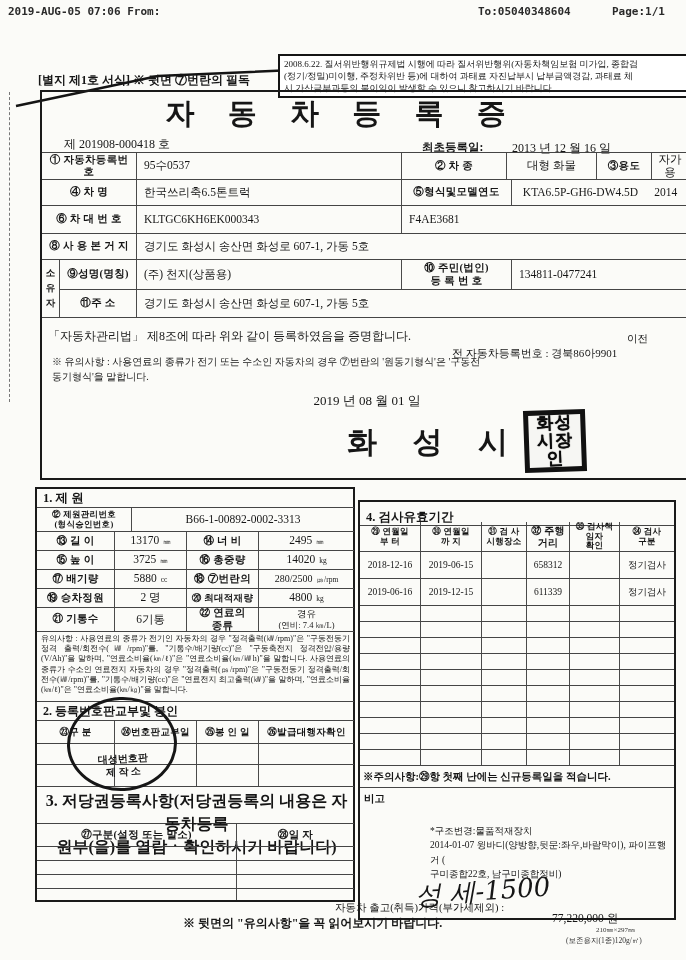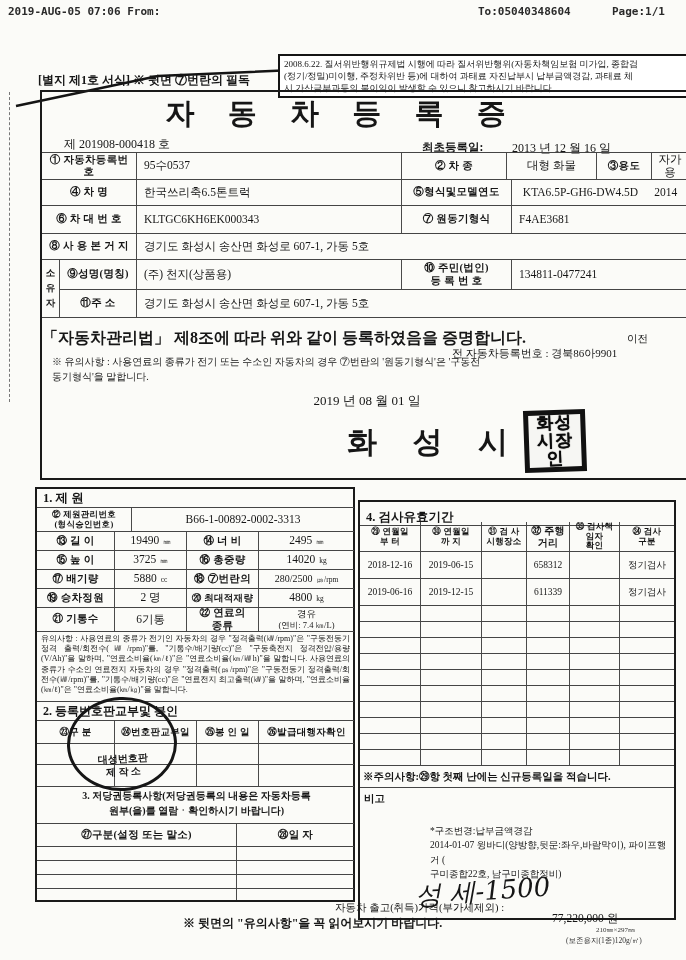--- a/index.html
+++ b/index.html
@@ -65,21 +65,20 @@
     <div class="c lbl" style="width:110px">⑤형식및모델연도</div>
     <div class="c val nr" style="width:176px;gap:16px">
       <span>KTA6.5P-GH6-DW4.5D</span>
       <span>2014</span>
     </div>
   </div>
 
   <div class="row" style="left:0;top:114px;width:646px;height:28px">
     <div class="c lbl" style="width:95px">⑥ 차 대 번 호</div>
     <div class="c val left" style="width:265px">KLTGC6KH6EK000343</div>
-    <div class="c lbl" style="width:110px">⑦  원동기형식</div>
     <div class="c val nr left" style="width:176px">F4AE3681</div>
   </div>
 
   <div class="row" style="left:0;top:142px;width:646px;height:26px">
     <div class="c lbl" style="width:95px">⑧  사 용 본 거 지</div>
     <div class="c val nr left" style="width:551px">경기도 화성시 송산면 화성로 607-1, 가동 5호</div>
   </div>
 
   <div class="abs pre" style="left:0;top:168px;width:18px;height:58px;border-right:1px solid #4a4a4a;border-bottom:1px solid #454545;font-size:9.5px;font-weight:bold;display:flex;align-items:center;justify-content:center;line-height:1.6">소
 유
@@ -91,21 +90,21 @@
     <div class="c lbl pre" style="width:110px">⑩  주민(법인)
 등 록 번 호</div>
     <div class="c val nr left" style="width:176px">134811-0477241</div>
   </div>
 
   <div class="row" style="left:18px;top:198px;width:628px;height:28px">
     <div class="c lbl" style="width:77px">⑪주      소</div>
     <div class="c val nr left" style="width:551px">경기도 화성시 송산면 화성로 607-1, 가동 5호</div>
   </div>
 
-  <div class="abs" style="left:0;top:236px;font-size:16px;font-weight:bold">「자동차관리법」 제8조에 따라 위와 같이 등록하였음을 증명합니다.</div>
+  <div class="abs" style="left:6px;top:236px;font-size:12px;font-weight:normal">「자동차관리법」 제8조에 따라 위와 같이 등록하였음을 증명합니다.</div>
   <div class="abs" style="left:585px;top:240px;font-size:10.5px">이전</div>
   <div class="abs" style="left:410px;top:254px;font-size:11px">전 자동차등록번호 : 경북86아9901</div>
   <div class="abs" style="left:10px;top:262px;width:430px;font-size:10px;line-height:1.5">※ 유의사항 : 사용연료의 종류가 전기 또는 수소인 자동차의 경우 ⑦번란의 '원동기형식'은 '구동전동기형식'을 말합니다.</div>
 
   <div class="abs" style="left:160px;top:300px;width:330px;text-align:center;font-size:13px">2019  년     08  월     01 일</div>
 
   <div class="abs" style="left:305px;top:330px;font-size:30px;font-weight:bold;letter-spacing:14px">화  성  시</div>
   <div class="abs seal" style="left:482px;top:318px;width:62px;height:62px;font-size:17px;line-height:1.05;letter-spacing:1px">
     <span class="pre">화성시장인</span>
   </div>
@@ -116,21 +115,21 @@
 
   <div class="row" style="left:0;top:19px;width:317px;height:24px">
     <div class="c lbl pre" style="width:95px;font-size:8.5px">⑫ 제원관리번호
 (형식승인번호)</div>
     <div class="c val nr" style="width:222px">B66-1-00892-0002-3313</div>
   </div>
 
   <div class="row" style="left:0;top:43px;width:317px;height:19px">
     <div class="c lbl" style="width:78px">⑬ 길  이</div>
     <div class="c val" style="width:72px">
-        <span>19490</span>
+        <span>13170</span>
         <span class="unit">㎜</span>
       </div>
     <div class="c lbl" style="width:72px">⑭ 너  비</div>
     <div class="c val nr" style="width:95px">
         <span>2495</span>
         <span class="unit">㎜</span>
       </div>
   </div>
   <div class="row" style="left:0;top:62px;width:317px;height:19px">
     <div class="c lbl" style="width:78px">⑮ 높  이</div>
@@ -191,21 +190,21 @@
       <div class="c" style="width:62px"></div>
       <div class="c nr" style="width:95px"></div>
   </div>
   <div class="row" style="left:0;top:276px;width:317px;height:22px">
     <div class="c" style="width:78px"></div>
       <div class="c" style="width:82px"></div>
       <div class="c" style="width:62px"></div>
       <div class="c nr" style="width:95px"></div>
   </div>
 
-  <div class="abs pre" style="left:0;top:298px;width:317px;height:37px;border-bottom:1px solid #454545;font-weight:bold;font-size:10px;line-height:1.45;padding:2px 4px 17px 6px;box-sizing:border-box;text-align:center">3. 저당권등록사항(저당권등록의 내용은 자동차등록
+  <div class="abs pre" style="left:0;top:298px;width:317px;height:37px;border-bottom:1px solid #454545;font-weight:bold;font-size:16px;line-height:1.45;padding:2px 4px 17px 6px;box-sizing:border-box;text-align:center">3. 저당권등록사항(저당권등록의 내용은 자동차등록
 원부(을)를 열람ㆍ확인하시기 바랍니다)</div>
   <div class="row" style="left:0;top:335px;width:317px;height:23px">
     <div class="c lbl" style="width:200px">㉗구분(설정 또는 말소)</div>
     <div class="c lbl nr" style="width:117px">㉘일      자</div>
   </div>
   <div class="row" style="left:0;top:358px;width:317px;height:14px">
       <div class="c" style="width:200px"></div>
       <div class="c nr" style="width:117px"></div>
     </div>
   <div class="row" style="left:0;top:372px;width:317px;height:14px">
@@ -340,21 +339,21 @@
       <div class="c" style="width:45px"></div>
       <div class="c" style="width:43px"></div>
       <div class="c" style="width:50px"></div>
       <div class="c nr" style="width:54px"></div>
     </div>
 
   <div class="abs" style="left:0;top:264px;width:314px;height:22px;border-bottom:1px solid #454545;font-weight:bold;font-size:10.5px;display:flex;align-items:center;padding-left:3px;box-sizing:border-box">※주의사항:㉙항 첫째 난에는 신규등록일을 적습니다.</div>
 
   <div class="abs" style="left:4px;top:290px;font-size:10.5px;font-weight:bold">비고</div>
   <div class="abs" style="left:70px;top:322px;width:240px;font-size:9.5px;line-height:1.5">
-    <div>*구조변경:납부금액경감</div>
+    <div>*구조변경:물품적재장치</div>
     <div>2014-01-07 윙바디(양방향,뒷문:좌우,바람막이), 파이프행거 (</div>
     <div>구미종합22호, 남구미종합정비)</div>
   </div>
 </div>
 
 <div class="abs" style="left:415px;top:874px;font-size:26px;font-style:italic;font-weight:500;transform:rotate(-4deg);font-family:'DejaVu Serif',serif">성   세-1500</div>
 <div class="abs" style="left:183px;top:915px;font-size:12px;font-weight:bold">※ 뒷면의 "유의사항"을 꼭 읽어보시기 바랍니다.</div>
 <div class="abs" style="left:335px;top:901px;font-size:10.5px">자동차 출고(취득)가격(부가세제외) :</div>
 <div class="abs" style="left:552px;top:911px;font-size:11.5px">77,220,000 원</div>
 <div class="abs" style="left:596px;top:925px;font-size:7px;color:#333">210㎜×297㎜</div>

